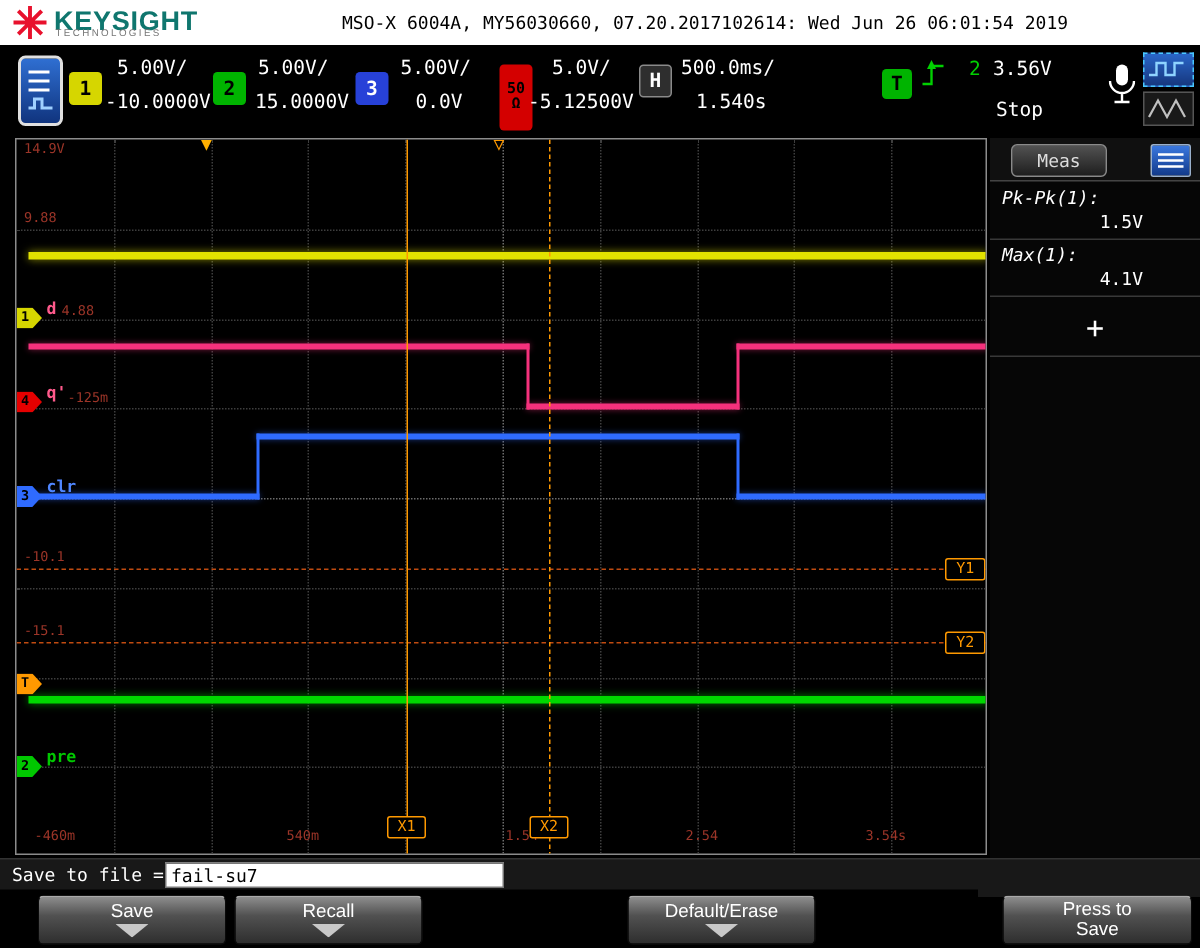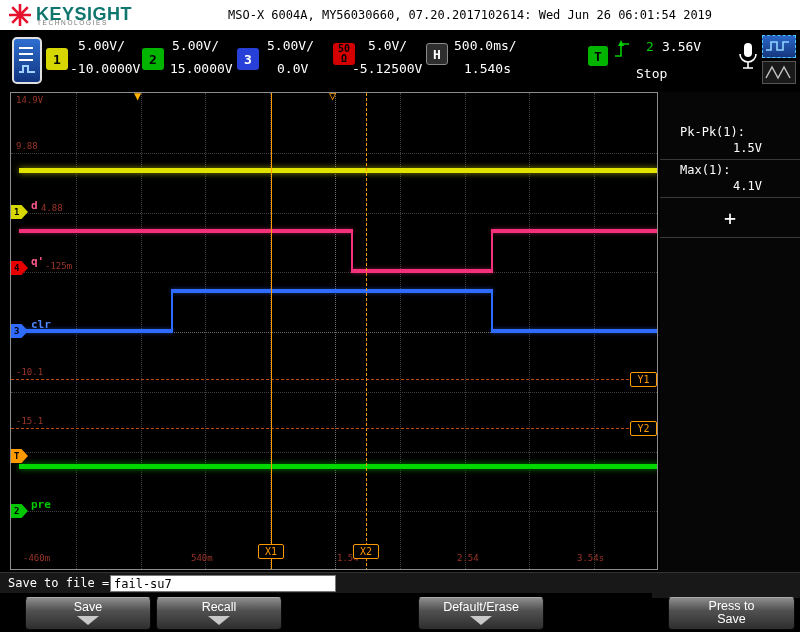--- a/index.html
+++ b/index.html
@@ -16,21 +16,21 @@
                 font-size:6.5px; color:#777; letter-spacing:1.6px; }
   .inst-title { position:absolute; left:228px; top:8px; font-size:12px; color:#000; white-space:nowrap; }
 
   
   .chanbar { position:absolute; left:0; top:30px; width:800px; height:62px; background:#000;
              color:#fff; font-size:13px; }
   .menu-btn { position:absolute; left:12px; top:7px; width:30px; height:47px; border-radius:5px;
               border:2px solid #e0e0e0; background:linear-gradient(#2f6fd2,#10347e); }
   .badge { position:absolute; width:22px; height:22px; border-radius:3px; color:#000;
            font-weight:bold; font-size:13px; display:flex; align-items:center; justify-content:center; }
-  .badge50 { flex-direction:column; height:22px; font-size:10px; line-height:10px; color:#000; }
+  .badge50 { flex-direction:column; height:44px; font-size:10px; line-height:10px; color:#000; }
   .cbtxt { position:absolute; white-space:nowrap; color:#fff; }
 
   
   .plot { position:absolute; left:10px; top:92px; width:648px; height:478px; background:#000;
           border:1px solid #8c8c8c; overflow:hidden; }
   .vg { position:absolute; top:0; height:100%; width:0; border-left:1px dotted #3e3e3e; }
   .hg { position:absolute; left:0; width:100%; height:0; border-top:1px dotted #3e3e3e; }
   .vg.c, .hg.c { border-color:#6c6c6c; }
   .trace { position:absolute; }
   .axlab { position:absolute; color:#9c3528; font-size:9px; white-space:nowrap;text-align:center; }
@@ -46,21 +46,21 @@
   .meas { position:absolute; left:660px; top:92px; width:140px; height:480px; background:#060606; }
   .meas-header { position:absolute; left:0; top:0; width:140px; height:29px; background:#101010;
                  border-bottom:1px solid #444; }
   .meas-tab { position:absolute; left:14px; top:4px; width:64px; height:22px; color:#ddd;
               background:linear-gradient(#525252,#1e1e1e); border:1px solid #8a8a8a;
               border-radius:4px; font-size:12px; text-align:center; line-height:20px; }
   .meas-menu { position:absolute; right:6px; top:4px; width:27px; height:22px;
                background:linear-gradient(#3a78e0,#123a8a); border:1px solid #9ab0cc; border-radius:2px; }
   .meas-item { position:absolute; left:0; width:140px; height:38px; border-bottom:1px solid #383838;
                color:#fff; font-size:12px; }
-  .meas-name { position:absolute; left:20px; top:3px; }
+  .meas-name { position:absolute; left:8px; top:3px;font-style:italic; }
   .meas-val  { position:absolute; right:38px; bottom:4px; }
   .meas-plus { position:absolute; left:0; top:106px; width:140px; height:40px;
                border-bottom:1px solid #383838; color:#fff; font-size:20px;
                display:flex; align-items:center; justify-content:center; }
 
   
   .savebar { position:absolute; left:0; top:572px; width:800px; height:26px; background:#181818;
              border-top:1px solid #333; color:#fff; font-size:12px; }
   .savebar-label { position:absolute; left:8px; top:3px; }
   .savebar-input { position:absolute; left:110px; top:2px; width:226px; height:17px; background:#fff;
@@ -122,21 +122,21 @@
     <div class="cbtxt" style="left:454px;top:8px">500.0ms/</div>
     <div class="cbtxt" style="left:464px;top:31px">1.540s</div>
 
     <div class="badge" style="left:588px;top:16px;width:20px;height:20px;background:#00b400">T</div>
     <svg class="abs" style="left:614px;top:9px" width="16" height="20" viewBox="0 0 16 20">
       <path d="M1 17 H7 V5 H15" stroke="#00d000" fill="none" stroke-width="1.6"></path>
       <path d="M4 7 L7 1 L10 7 Z" fill="#00d000"></path>
     </svg>
     <div class="cbtxt" style="left:646px;top:9px;color:#00d000">2</div>
     <div class="cbtxt" style="left:662px;top:9px">3.56V</div>
-    <div class="cbtxt" style="left:636px;top:36px">Stop</div>
+    <div class="cbtxt" style="left:664px;top:36px">Stop</div>
 
     <svg class="abs" style="left:739px;top:12px" width="18" height="32" viewBox="0 0 18 32">
       <rect x="5" y="1" width="8" height="14" rx="4" fill="#fff"></rect>
       <path d="M1 12 a8 8 0 0 0 16 0 M9 20 V26 M4 26 H14" stroke="#fff" fill="none" stroke-width="1.6"></path>
     </svg>
 
     <div class="abs" style="left:762px;top:5px;width:34px;height:23px;border:1px dashed #49c8ff;background:linear-gradient(#2a66c8,#16377e)">
       <svg width="32" height="21" viewBox="0 0 32 21">
         <path d="M3 14 h5 v-8 h6 v8 h6 v-8 h6" stroke="#8fd4ff" fill="none" stroke-width="1.6"></path>
       </svg>
@@ -216,20 +216,28 @@
     <div class="flag" style="left:247px;top:451px;width:26px;height:15px">X1</div>
     <div class="flag" style="left:342px;top:451px;width:26px;height:15px">X2</div>
     <div class="flag" style="left:619px;top:279px;width:27px;height:15px">Y1</div>
     <div class="flag" style="left:619px;top:328px;width:27px;height:15px">Y2</div>
 
     <div class="topmark" style="left:123px;color:#ffb000">▼</div>
     <div class="topmark" style="left:318px;color:#ff9900">▽</div>
   </div>
 
   <div class="meas">
+    <div class="meas-header">
+      <div class="meas-tab">Meas</div>
+      <div class="meas-menu">
+        <svg width="25" height="20" viewBox="0 0 25 20">
+          <path d="M4 6h17M4 10h17M4 14h17" stroke="#fff" stroke-width="1.6"></path>
+        </svg>
+      </div>
+    </div>
     <div class="meas-item" style="top:30px">
       <div class="meas-name">Pk-Pk(1):</div>
       <div class="meas-val">1.5V</div>
     </div>
     <div class="meas-item" style="top:68px">
       <div class="meas-name">Max(1):</div>
       <div class="meas-val">4.1V</div>
     </div>
     <div class="meas-plus">+</div>
   </div>

